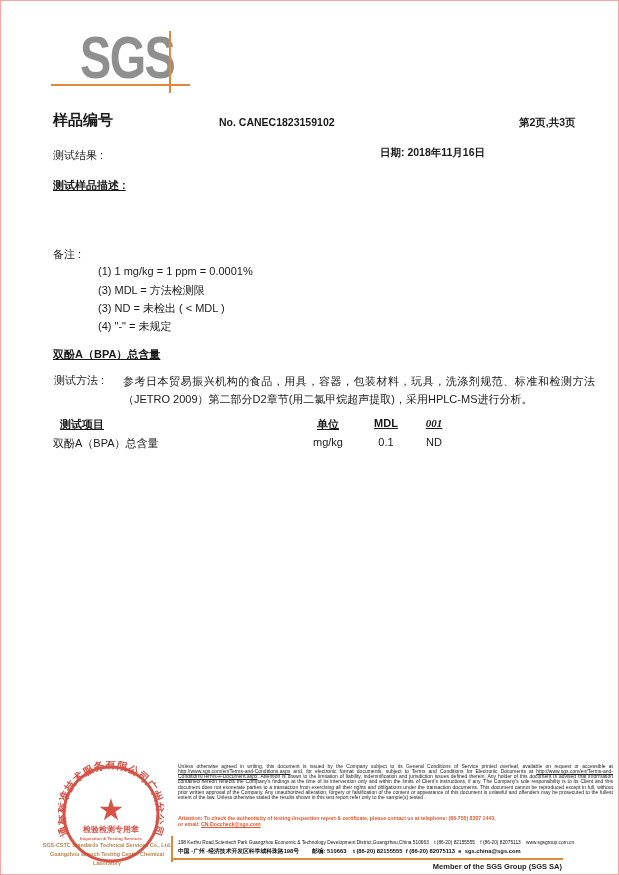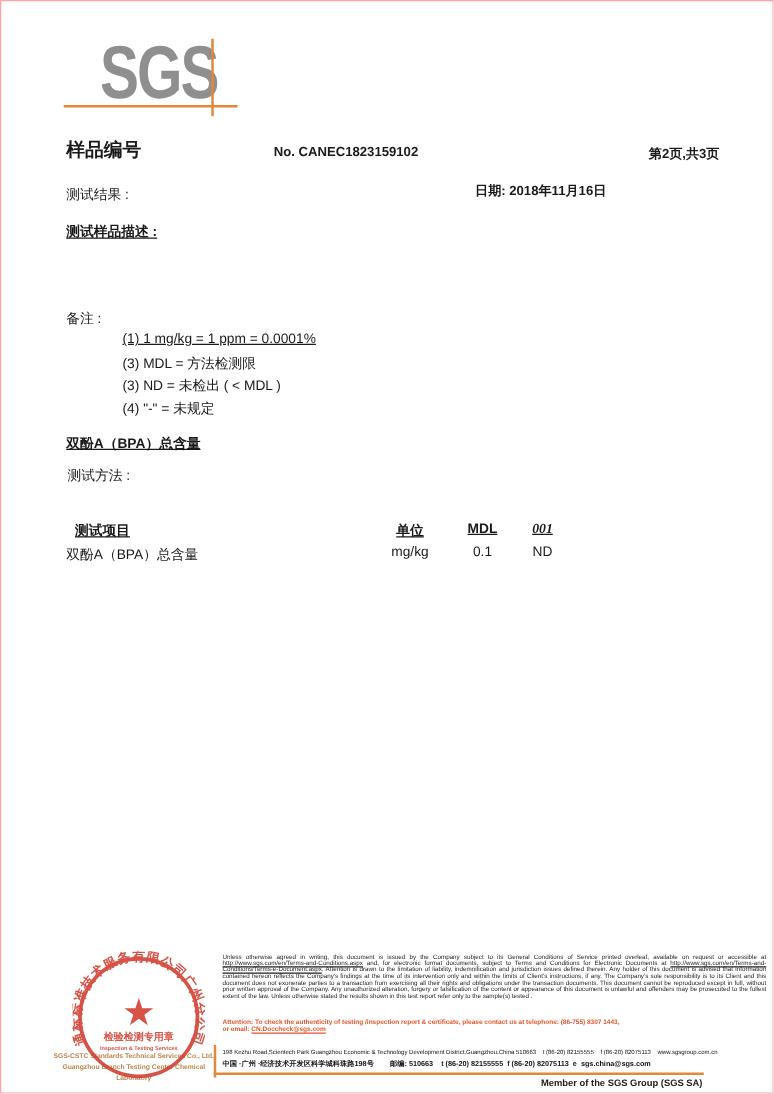--- a/index.html
+++ b/index.html
@@ -25,21 +25,21 @@
   
   .st-row{position:absolute;left:53px;display:flex;font-size:11px;}
   .st-head{top:201px;font-weight:bold;}
   .st-data{top:219px;}
   .st-c1{width:72px;text-align:center;}
   .st-c2{width:112px;text-align:center;}
   .st-c3{margin-left:8px;text-align:left;}
   
   .lbl-remarks{left:52px;top:246px;}
   .remark{position:absolute;left:97px;font-size:11px;}
-  .rk0{top:264px;text-decoration:underline;} .rk1{top:282px;} .rk2{top:300px;} .rk3{top:318px;}
+  .rk0{top:264px;} .rk1{top:282px;} .rk2{top:300px;} .rk3{top:318px;}
   
   .bpa-title{left:52px;top:346px;font-weight:bold;text-decoration:underline;}
   .lbl-method{left:53px;top:372px;}
   .method-text{left:122px;top:371px;width:472px;line-height:18px;text-align:justify;}
   
   .rt{position:absolute;font-size:11px;}
   .rt-head{top:416px;font-weight:bold;text-decoration:underline;}
   .rt-data{top:435px;}
   .rt-item-h{left:59px;}
   .rt-item-d{left:52px;}
@@ -83,20 +83,21 @@
 
 
   <div class="abs b11 lbl-remarks">备注 :</div>
   <div class="remark rk0">(1) 1 mg/kg = 1 ppm = 0.0001%</div>
   <div class="remark rk1">(3) MDL = 方法检测限</div>
   <div class="remark rk2">(3) ND = 未检出 ( &lt; MDL )</div>
   <div class="remark rk3">(4) "-" = 未规定</div>
 
   <div class="abs b11 bpa-title">双酚A（BPA）总含量</div>
   <div class="abs b11 lbl-method">测试方法 :</div>
+  <div class="abs b11 method-text">参考日本贸易振兴机构的食品，用具，容器，包装材料，玩具，洗涤剂规范、标准和检测方法（JETRO 2009）第二部分D2章节(用二氯甲烷超声提取)，采用HPLC-MS进行分析。</div>
 
   <div class="rt rt-head rt-item-h">测试项目</div>
   <div class="rt rt-head rt-cc rt-unit">单位</div>
   <div class="rt rt-head rt-cc rt-mdl">MDL</div>
   <div class="rt rt-head rt-cc rt-001 rt-001-h">001</div>
   <div class="rt rt-data rt-item-d">双酚A（BPA）总含量</div>
   <div class="rt rt-data rt-cc rt-unit">mg/kg</div>
   <div class="rt rt-data rt-cc rt-mdl">0.1</div>
   <div class="rt rt-data rt-cc rt-001">ND</div>
 

